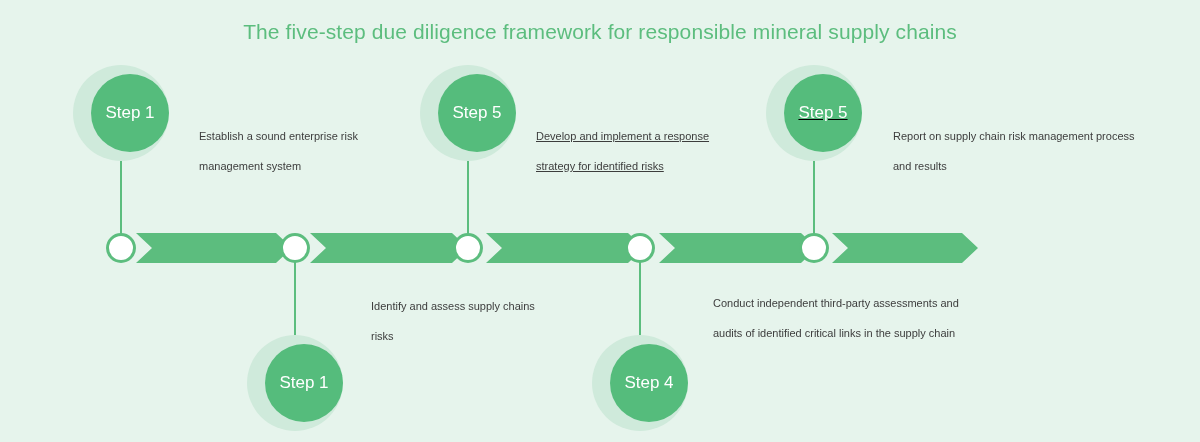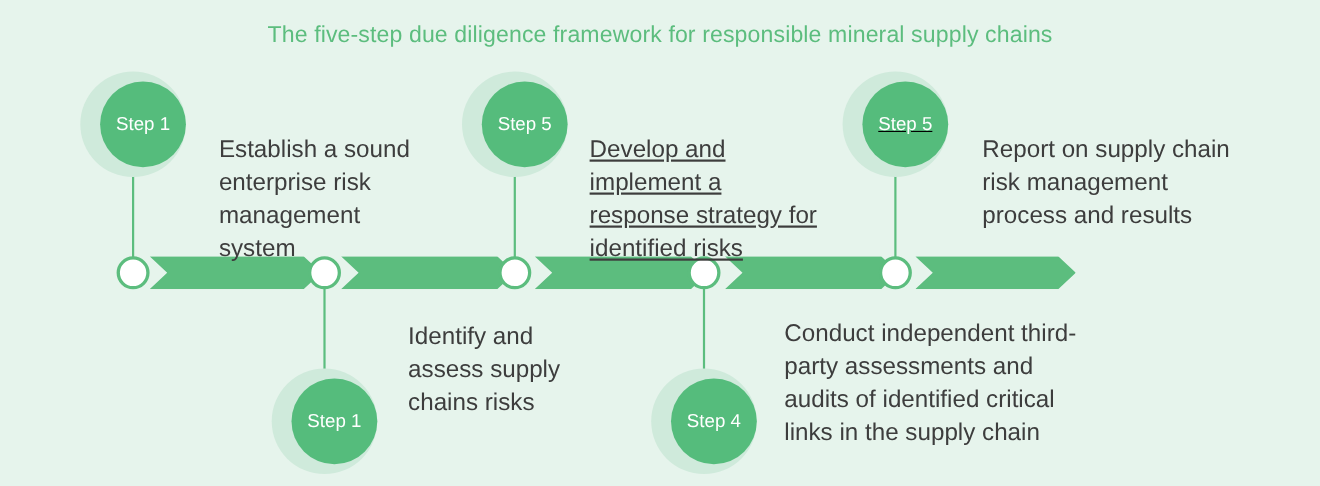--- a/index.html
+++ b/index.html
@@ -87,21 +87,21 @@
   .stem {
     position: absolute;
     width: 2px;
     background: #5cbd7e;
   }
 
   
   .desc {
     position: absolute;
     color: #3d3d3d;
-    font-size: 22px;
+    font-size: 11px;
     line-height: 30px;
   }
 </style>
 </head>
 <body>
 
 <div id="infographic">
 
   <div class="title">The five-step due diligence framework for responsible mineral supply chains</div>
 

